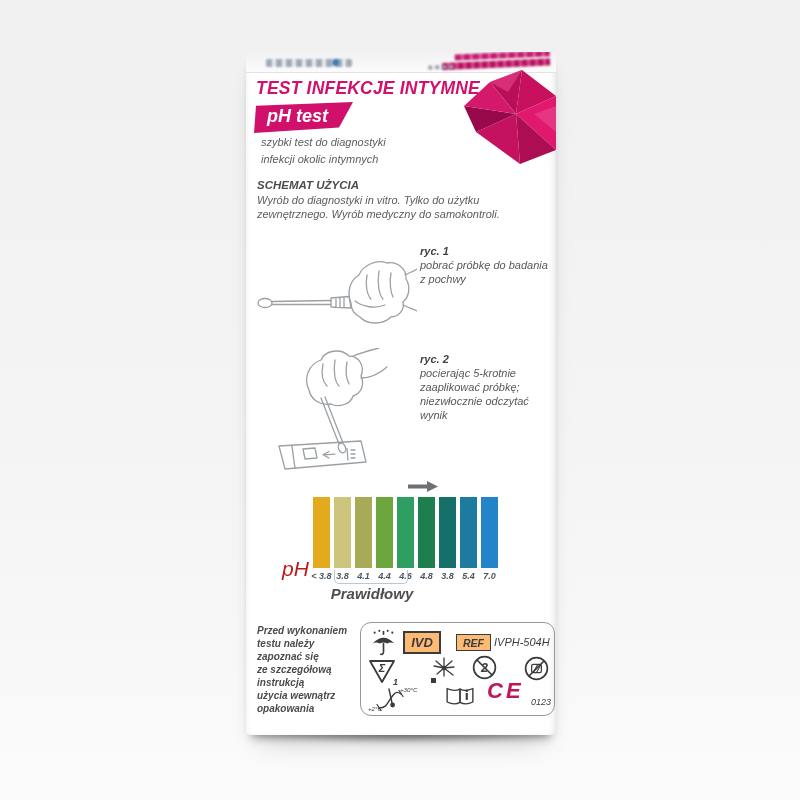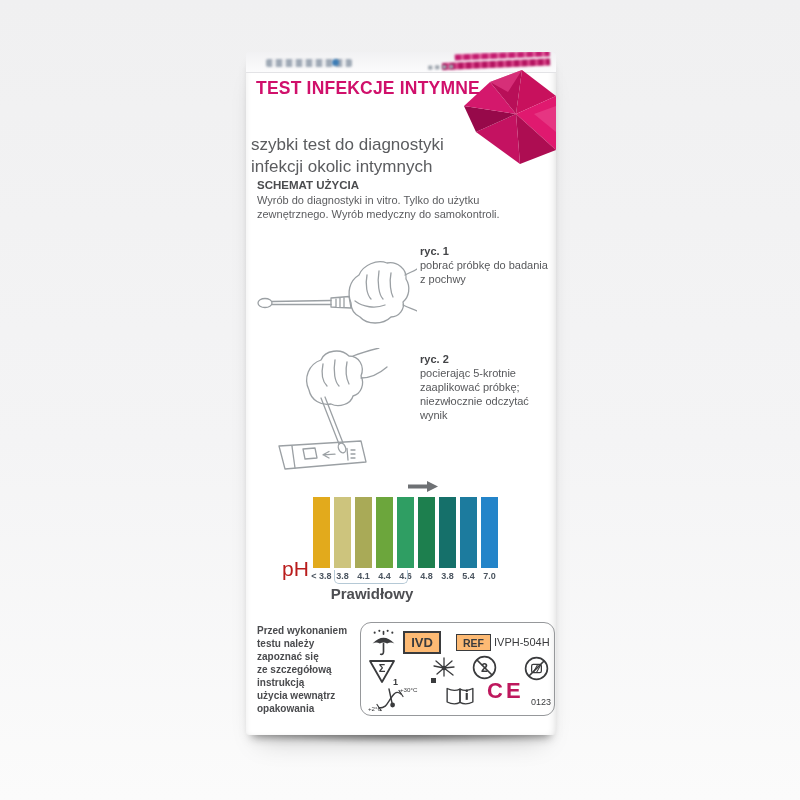--- a/index.html
+++ b/index.html
@@ -2,21 +2,21 @@
 <html style="--magenta: #d0106b;"><head>
 <meta charset="utf-8">
 <style>
   html,body{margin:0;padding:0;}
   body{
     width:800px;height:800px;overflow:hidden;
     font-family:"Liberation Sans",sans-serif;
     background:linear-gradient(180deg,#f0f0f1 0%,#f4f4f5 55%,#fbfbfb 100%);
     color:#55565a;
   }
-  .stage{position:relative;width:800px;height:800px;}
+  .stage{position:relative;width:800px;height:800px;font-style:italic;}
   
   .box{
     position:absolute;left:246px;top:52px;width:310px;height:683px;
     background:#ffffff;border-radius:3px;
     box-shadow:
       inset -5px 0 8px -5px rgba(0,0,0,.16),
       inset 4px 0 7px -5px rgba(0,0,0,.10),
       0 8px 9px -6px rgba(45,45,45,.55),
       0 18px 26px -14px rgba(0,0,0,.22);
   }
@@ -47,21 +47,21 @@
     font-size:17.5px;font-weight:bold;letter-spacing:.2px;color:var(--magenta,#d0106b);
   }
   .banner{
     position:absolute;left:7px;top:50px;width:100px;height:31px;
     background:var(--magenta,#d0106b);
     clip-path:polygon(3% 12%,100% 0%,86% 82%,1% 100%);
   }
   .banner span{
     position:absolute;left:14px;top:4px;font-size:18px;font-weight:bold;color:#ffffff;
   }
-  .subtitle{position:absolute;left:5px;top:82px;font-size:17px;line-height:22px;
+  .subtitle{position:absolute;left:15px;top:82px;font-size:11px;line-height:17px;
     color:#5b5c5f;white-space:pre-line;}
   
   .usage-h{position:absolute;left:11px;top:127px;font-size:11.5px;font-weight:bold;color:#4b4c4f;}
   .usage-b{position:absolute;left:11px;top:142px;font-size:11px;line-height:13.5px;
     color:#5b5c5f;white-space:pre-line;}
   
   .step-text{position:absolute;left:174px;font-size:11px;line-height:14px;color:#57585b;}
   .step-text b{display:block;font-size:11px;color:#434447;}
   .ill{position:absolute;stroke:#9ba0a4;fill:none;stroke-width:1.3;stroke-linecap:round;stroke-linejoin:round;}
   
@@ -119,20 +119,23 @@
       <polygon points="92,80 56,94 52,44" fill="#ad0d52"></polygon>
       <polygon points="56,94 12,62 52,44" fill="#c41261"></polygon>
       <polygon points="12,62 0,36 52,44" fill="#97094a"></polygon>
       <polygon points="0,36 26,12 52,44" fill="#d4186c"></polygon>
       <polygon points="26,12 58,0 52,44" fill="#b80f58"></polygon>
       <polygon points="26,12 58,0 44,22" fill="#ef4b93" opacity=".55"></polygon>
       <polygon points="92,36 92,62 70,44" fill="#f26aa5" opacity=".35"></polygon>
     </svg>
 
     <div class="title">TEST INFEKCJE INTYMNE</div>
+    <div class="banner">
+      <span>pH test</span>
+    </div>
     <div class="subtitle">szybki test do diagnostyki
 infekcji okolic intymnych</div>
 
     <div class="usage-h">SCHEMAT UŻYCIA</div>
     <div class="usage-b">Wyrób do diagnostyki in vitro. Tylko do użytku
 zewnętrznego. Wyrób medyczny do samokontroli.</div>
 
     <svg class="ill" style="left:9px;top:193px;" width="162" height="102" viewBox="0 0 162 102">
       <ellipse cx="10" cy="58" rx="7" ry="4.5"></ellipse>
       <path d="M17,56.5 L76,55.5 M17,59.5 L76,59.5"></path>

